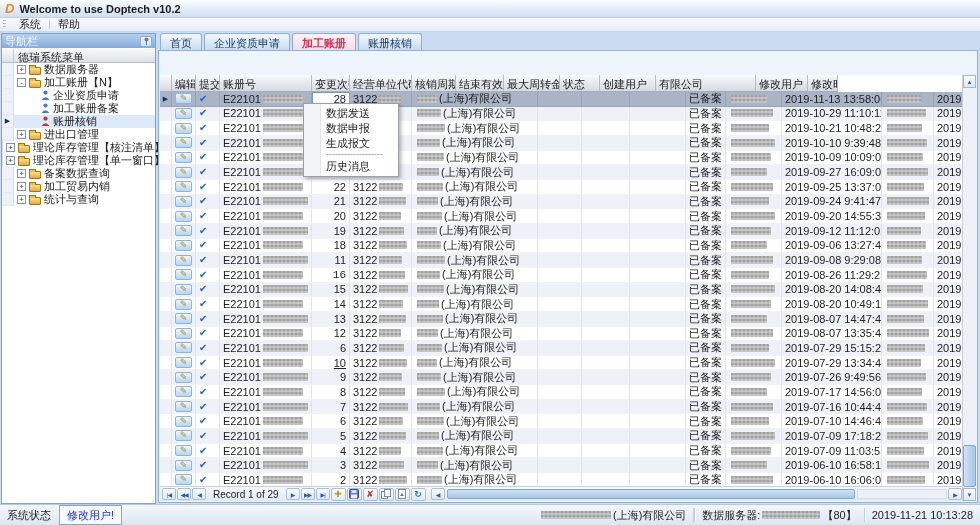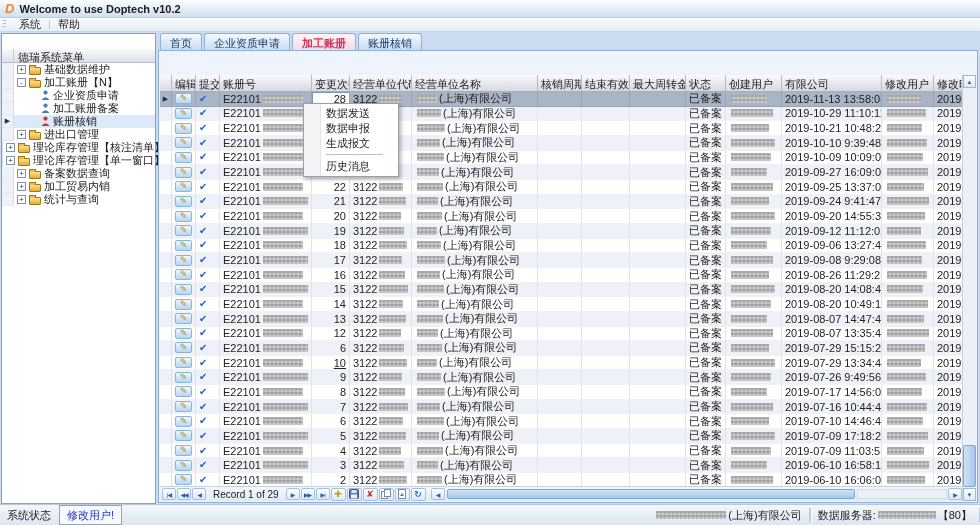--- a/index.html
+++ b/index.html
@@ -149,32 +149,41 @@
 </div>
 
 <div class="menubar">
   <span class="grip"></span>
   <span class="menu-item">系统</span>
   <span class="menu-sep"></span>
   <span class="menu-item">帮助</span>
 </div>
 
 <div class="sidebar">
+  <div class="side-header">
+    <span class="side-header-title">导航栏</span>
+    <span class="pin-btn">
+      <svg width="7" height="8" viewBox="0 0 7 8">
+          <circle cx="3.5" cy="2.5" r="2" fill="#5b7aa6"></circle>
+          <rect x="3" y="4" width="1" height="4" fill="#5b7aa6"></rect>
+        </svg>
+    </span>
+  </div>
   <div class="tree">
     <div class="tree-colheader">
       <div class="tree-gutter-h"></div>
       <div class="tree-colheader-label">德瑞系统菜单</div>
     </div>
     <div id="tree-rows">
         <div class="tree-row">
           <div class="tree-gutter"></div>
           <div class="tree-content" style="padding-left: 3px;">
             <span class="expander">+</span>
             <span class="ic-folder"></span>
-            <span class="tree-label">基础数据维护</span>
+            <span class="tree-label">数据服务器</span>
           </div>
         </div>
         <div class="tree-row">
           <div class="tree-gutter"></div>
           <div class="tree-content" style="padding-left: 3px;">
             <span class="expander">-</span>
             <span class="ic-folder"></span>
             <span class="tree-label">加工账册【N】</span>
           </div>
         </div>
@@ -272,21 +281,20 @@
     </div>
   <div class="panel">
     <div class="grid">
       <div class="grid-header" id="grid-header">
           <div class="hcell" style="width: 12px;"></div>
           <div class="hcell" style="width: 24px;">编辑</div>
           <div class="hcell" style="width: 24px;">提交</div>
           <div class="hcell" style="width: 92px;">账册号</div>
           <div class="hcell" style="width: 38px;">变更次数</div>
           <div class="hcell" style="width: 62px;">经营单位代码</div>
-          <div class="hcell" style="width: 126px;">经营单位名称</div>
           <div class="hcell" style="width: 44px;">核销周期</div>
           <div class="hcell" style="width: 48px;">结束有效期</div>
           <div class="hcell" style="width: 56px;">最大周转金额</div>
           <div class="hcell" style="width: 40px;">状态</div>
           <div class="hcell" style="width: 56px;">创建用户</div>
           <div class="hcell" style="width: 100px;">有限公司</div>
           <div class="hcell" style="width: 52px;">修改用户</div>
           <div class="hcell" style="width: 30px;">修改时间</div>
         </div>
       <div class="grid-body" id="grid-body">
@@ -678,21 +686,21 @@
                 <span class="pencil">✎</span>
               </span>
             </div>
             <div class="gcell" style="width: 24px;">
               <span class="check">✔</span>
             </div>
             <div class="gcell" style="width: 92px;">
               <span>E22101</span>
               <span class="redact" style="width: 45px;"></span>
             </div>
-            <div class="gcell num" style="width: 38px;">17</div>
+            <div class="gcell num" style="width: 38px;">11</div>
             <div class="gcell" style="width: 62px;">
               <span>3122</span>
               <span class="redact" style="width: 23px;"></span>
             </div>
             <div class="gcell" style="width: 126px;">
               <span class="redact" style="width: 28px;"></span>
               <span>(上海)有限公司</span>
             </div>
             <div class="gcell" style="width: 44px;"></div>
             <div class="gcell" style="width: 48px;"></div>
@@ -714,21 +722,21 @@
                 <span class="pencil">✎</span>
               </span>
             </div>
             <div class="gcell" style="width: 24px;">
               <span class="check">✔</span>
             </div>
             <div class="gcell" style="width: 92px;">
               <span>E22101</span>
               <span class="redact" style="width: 40px;"></span>
             </div>
-            <div class="gcell num" style="width: 38px;">16</div>
+            <div class="gcell num" style="width: 38px; font-family: Liberation Mono, monospace;">16</div>
             <div class="gcell" style="width: 62px;">
               <span>3122</span>
               <span class="redact" style="width: 26px;"></span>
             </div>
             <div class="gcell" style="width: 126px;">
               <span class="redact" style="width: 23px;"></span>
               <span>(上海)有限公司</span>
             </div>
             <div class="gcell" style="width: 44px;"></div>
             <div class="gcell" style="width: 48px;"></div>
@@ -1309,13 +1317,14 @@
     <span>(上海)有限公司</span>
   </div>
   <div class="sb-sep"></div>
   <div class="sb-sep"></div>
   <div class="sb-panel">
     <span>数据服务器:</span>
     <span class="redact" style="width:58px"></span>
     <span>【80】</span>
   </div>
   <div class="sb-sep"></div>
+  <div class="sb-panel">2019-11-21 10:13:28</div>
 </div>
 
 </body></html>

